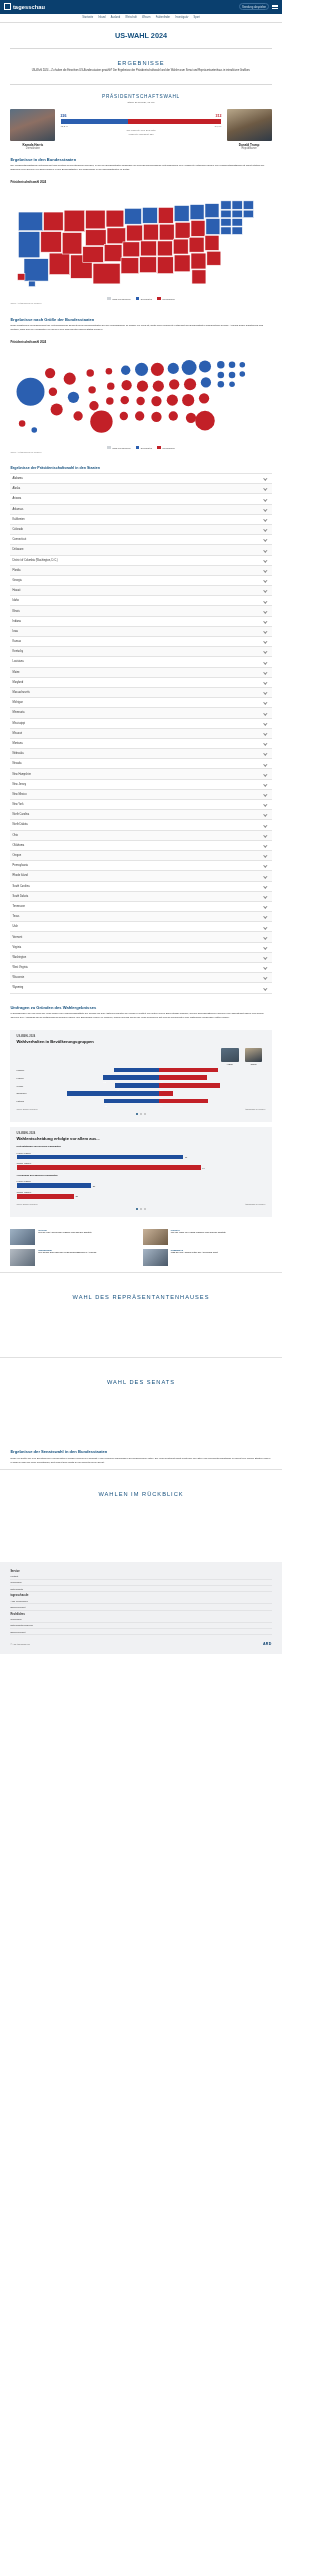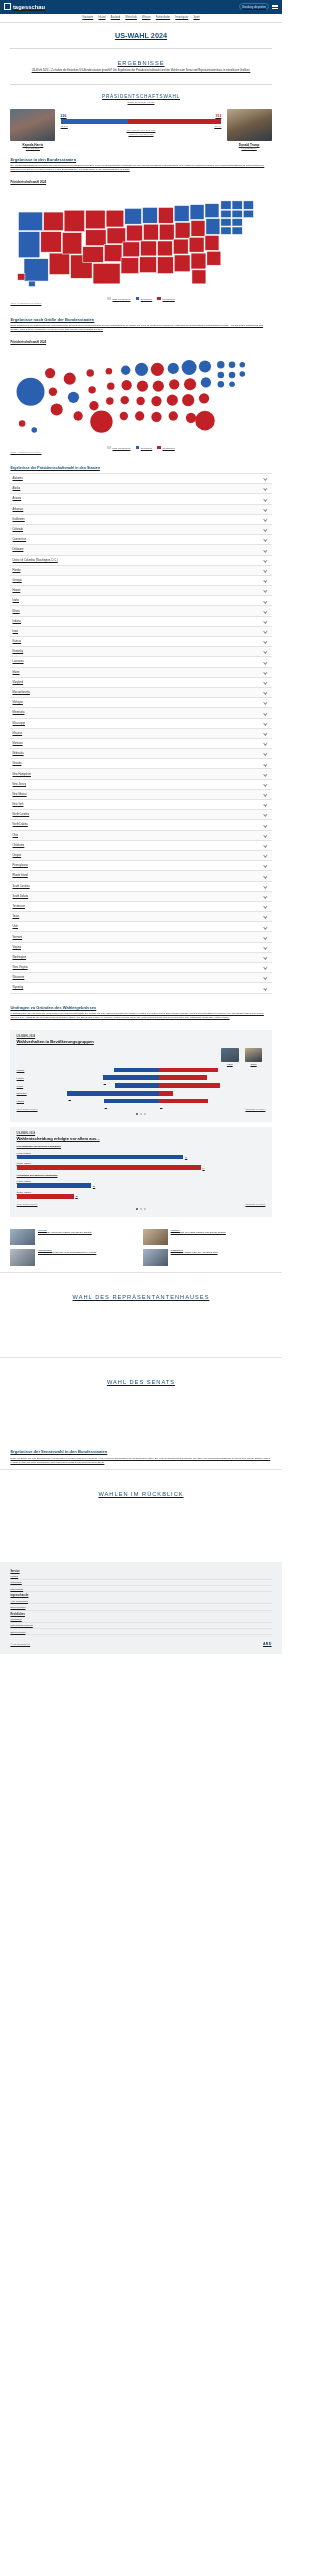--- a/index.html
+++ b/index.html
@@ -4,21 +4,21 @@
 <title>US-Wahl 2024 | tagesschau.de</title>
 <style>
   * { box-sizing: border-box; margin: 0; padding: 0; }
   body {
     font-family: "Liberation Sans", sans-serif;
     background: #ffffff;
     color: #1a1a1a;
     width: 311px;
     overflow-x: hidden;
   }
-  .page { width: 282px; text-decoration: underline; }
+  .page { width: 282px; }
 
   
   .topbar {
     background: #0a3f6e;
     height: 13.5px;
     display: flex;
     align-items: center;
     padding: 0 4.1px;
     justify-content: space-between;
   }

